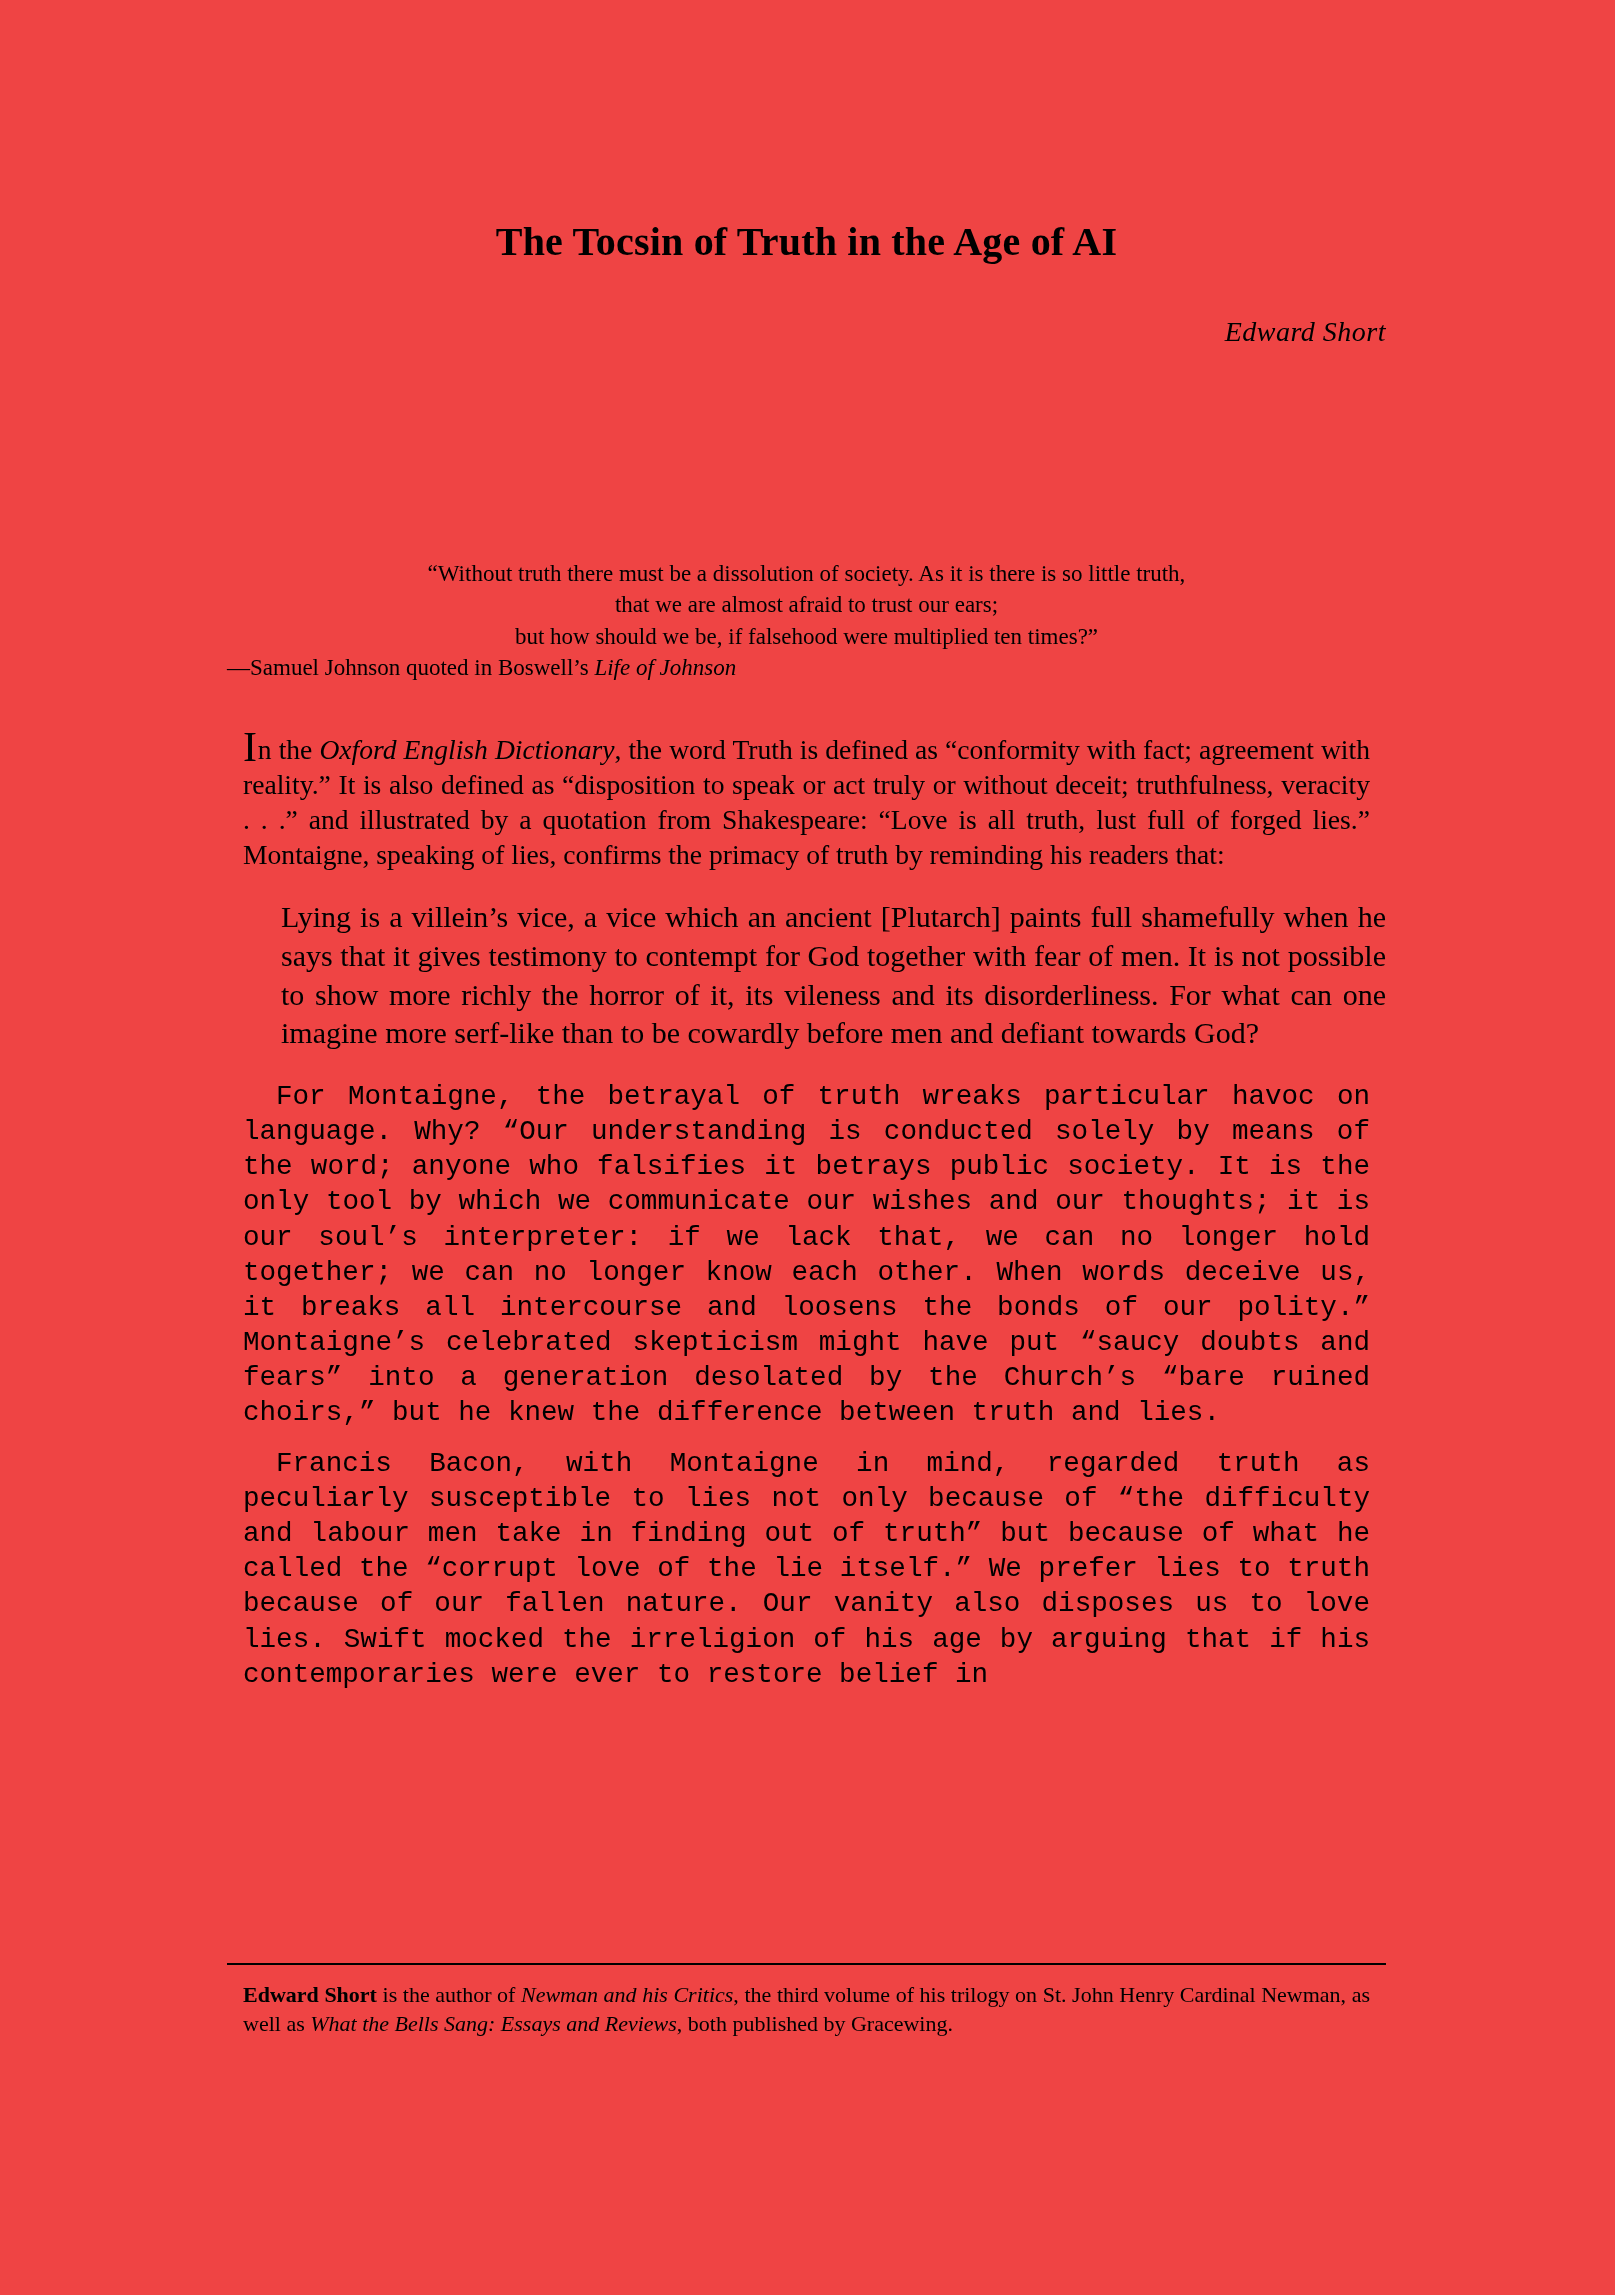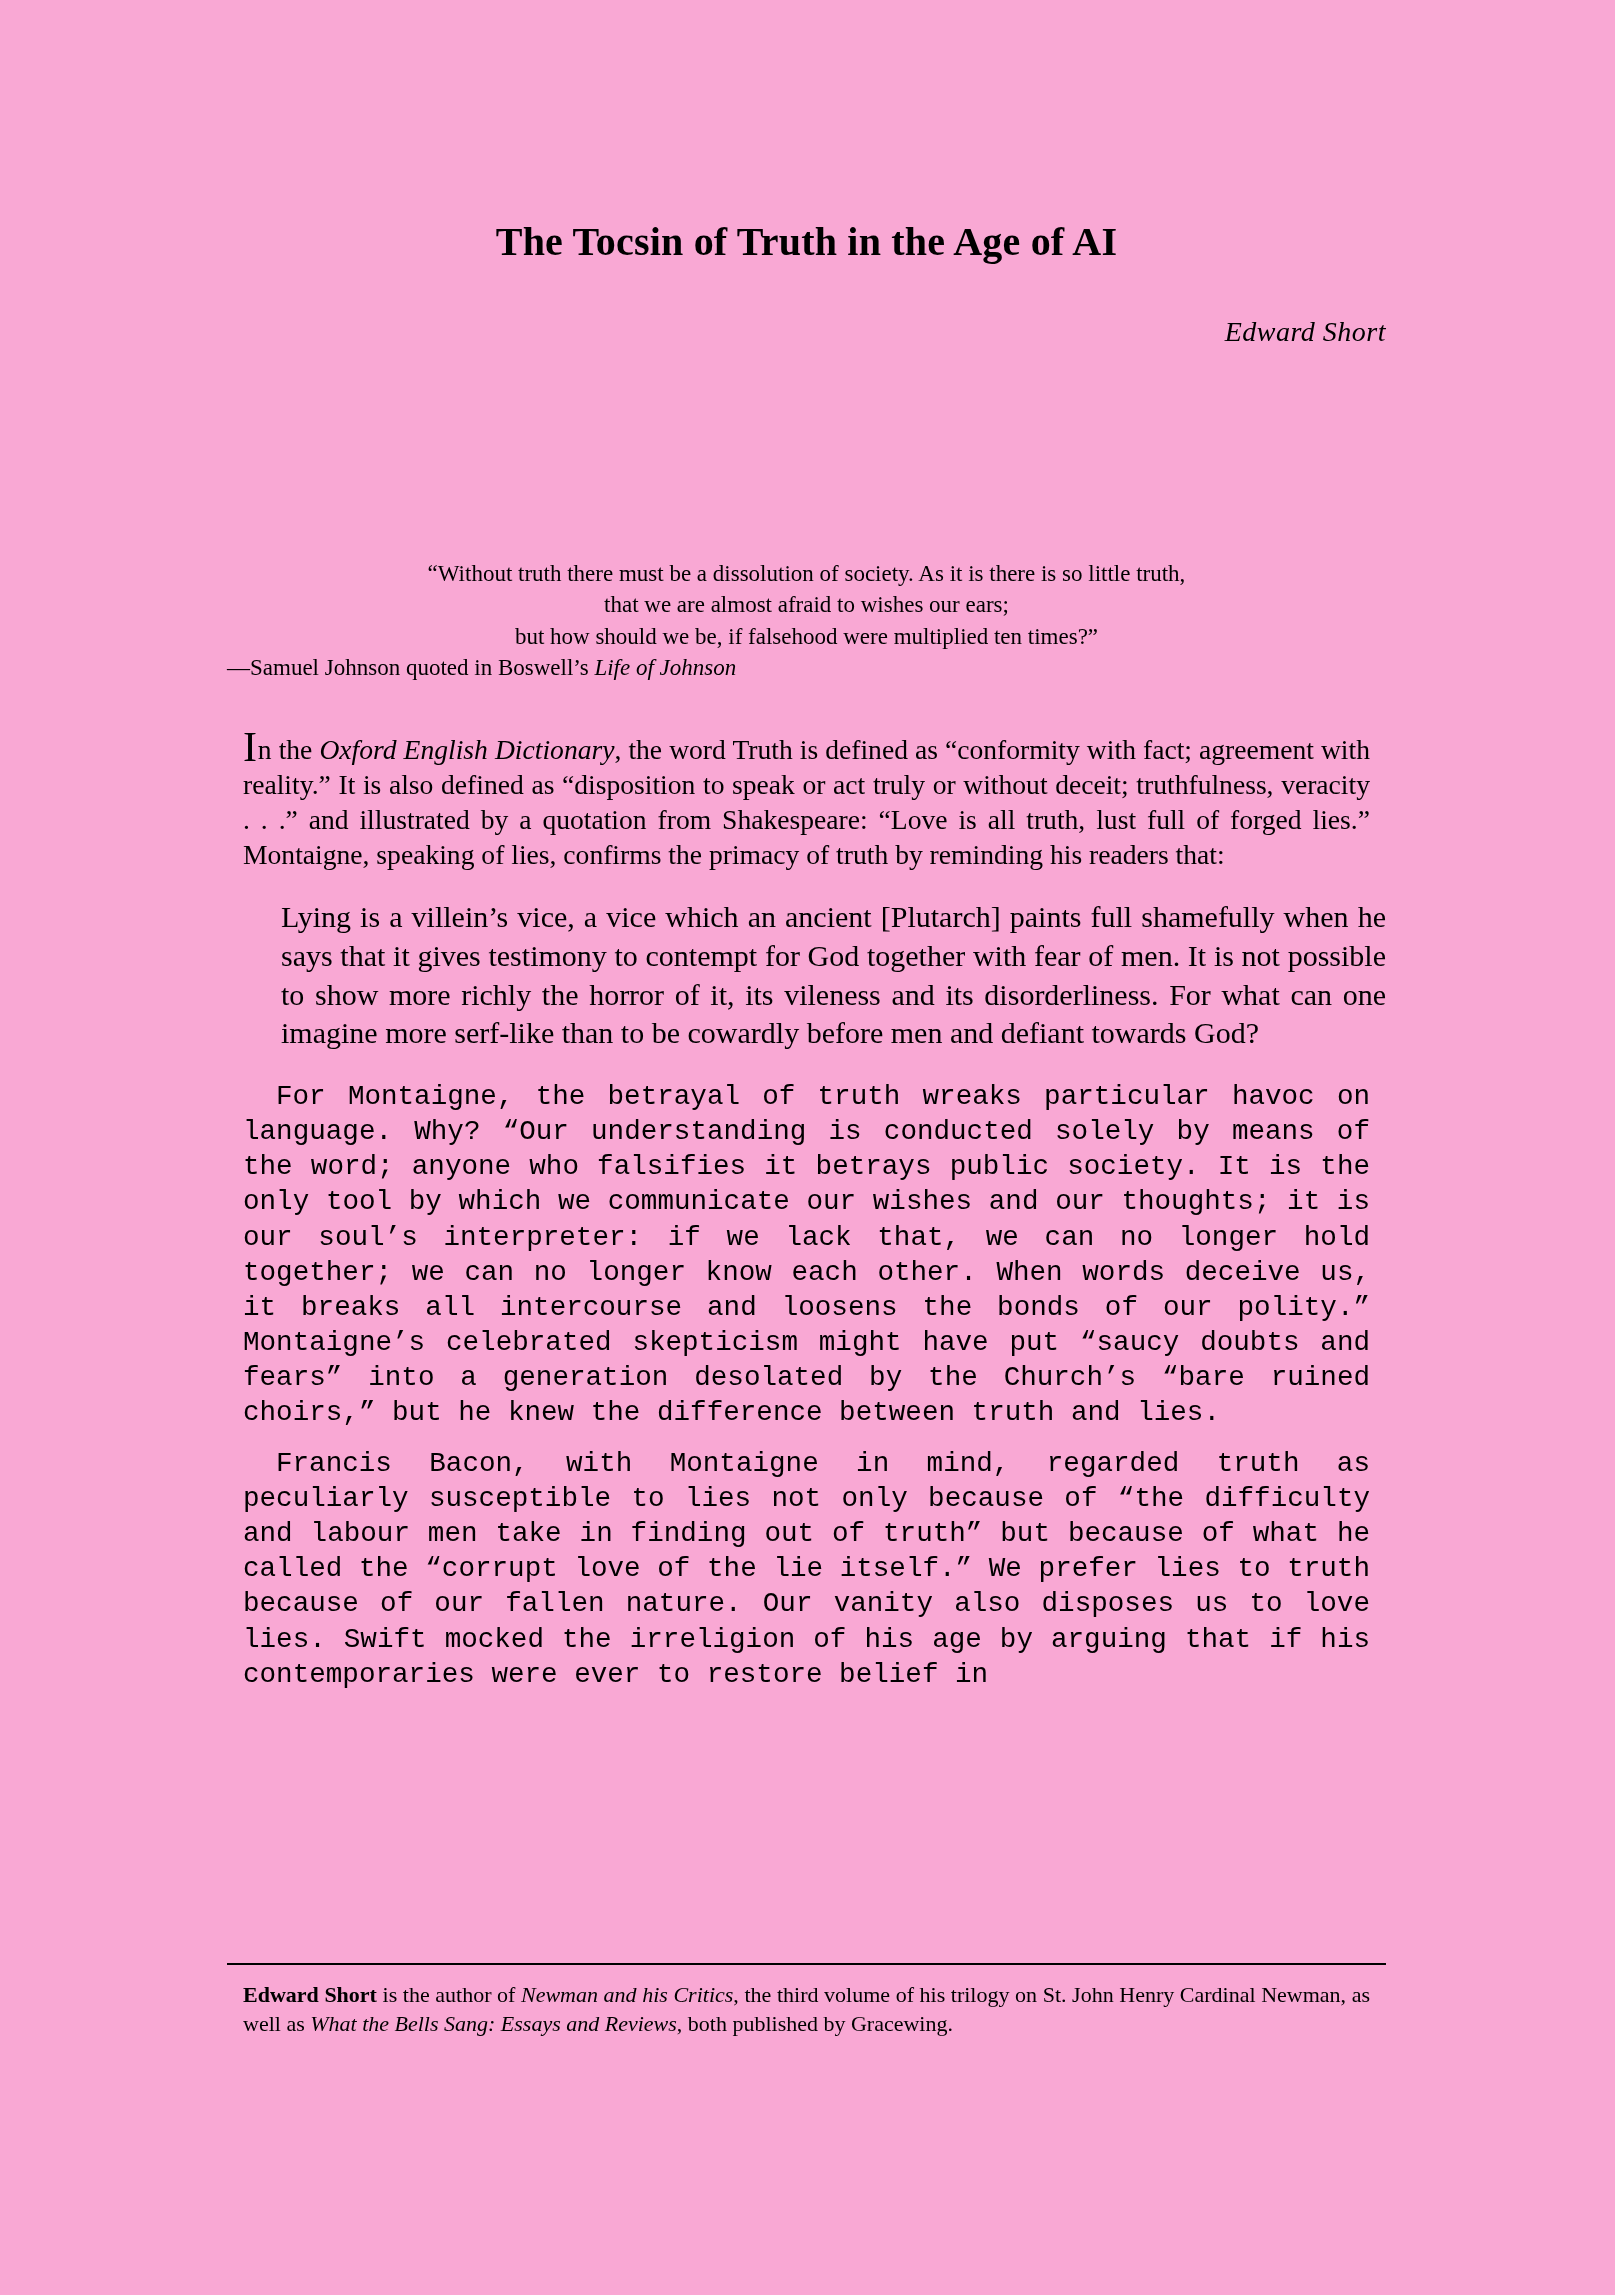--- a/index.html
+++ b/index.html
@@ -8,21 +8,21 @@
     background: #ffffff;
   }
   body {
     font-family: "Liberation Serif", "DejaVu Serif", serif;
     color: #000000;
   }
   .page {
     position: relative;
     width: 1615px;
     height: 2295px;
-    background: #f9a8d4;
+    background: #ef4444;
     overflow: hidden;
     box-sizing: border-box;
   }
 
   
   .column {
     position: absolute;
     left: 227px;
     width: 1159px;
   }
@@ -128,21 +128,21 @@
 
 <div class="page">
 
   <div class="column title-block">
     <h1 class="article-title">The Tocsin of Truth in the Age of AI</h1>
     <div class="byline">Edward Short</div>
   </div>
 
   <div class="column epigraph">
     <div class="epigraph-line">“Without truth there must be a dissolution of society. As it is there is so little truth,</div>
-    <div class="epigraph-line">that we are almost afraid to wishes our ears;</div>
+    <div class="epigraph-line">that we are almost afraid to trust our ears;</div>
     <div class="epigraph-line">but how should we be, if falsehood were multiplied ten times?”</div>
     <div class="epigraph-attrib">
       <span>—Samuel Johnson quoted in Boswell’s </span><span class="ital">Life of Johnson</span>
     </div>
   </div>
 
   <div class="column body-block">
 
     <p class="body"><span class="raised-initial">I</span><span>n the </span><span class="ital">Oxford English Dictionary</span><span>, the word Truth is defined as “conformity with fact; agreement with reality.” It is also defined as “disposition to speak or act truly or without deceit; truthfulness, veracity . . .” and illustrated by a quotation from Shakespeare: “Love is all truth, lust full of forged lies.” Montaigne, speaking of lies, confirms the primacy of truth by reminding his readers that:</span></p>
 

